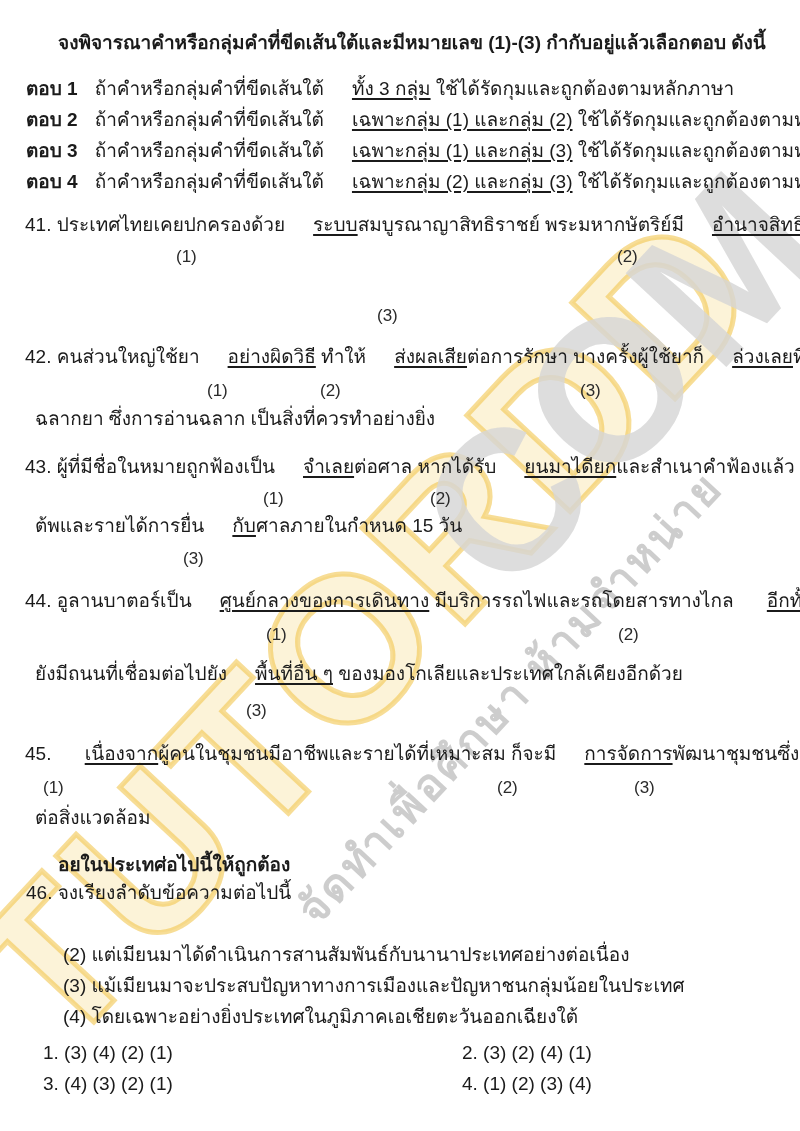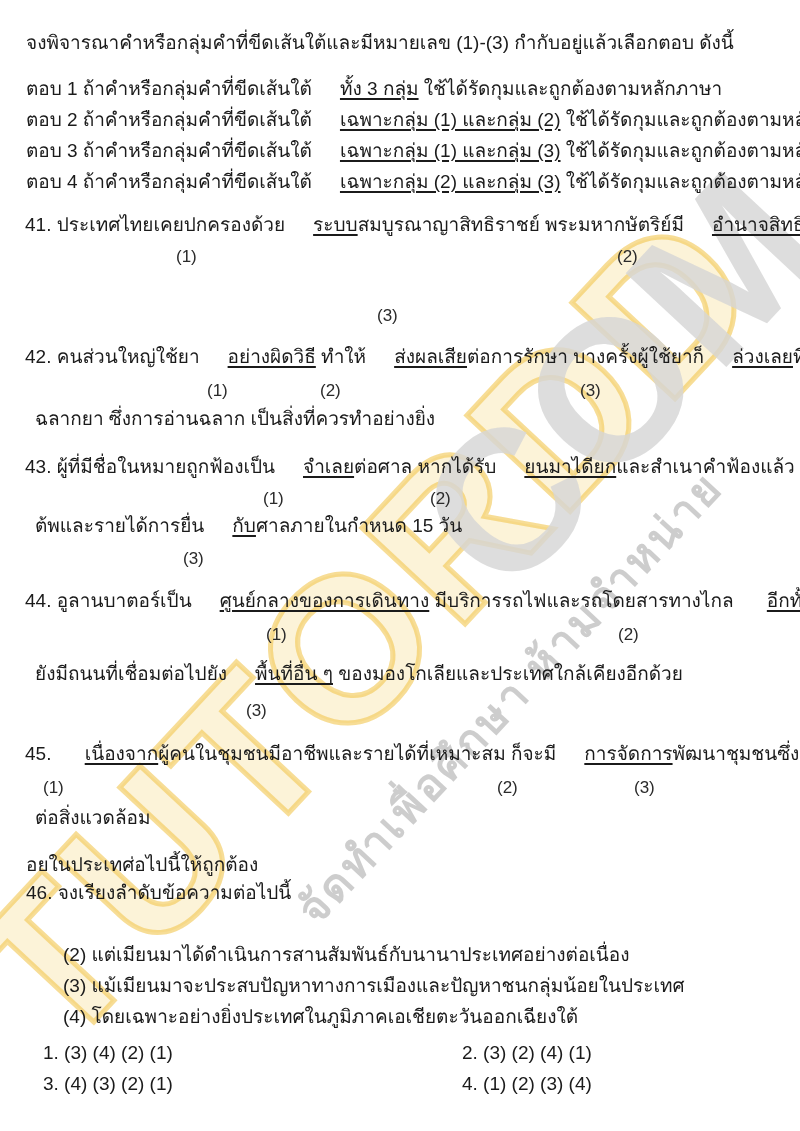--- a/index.html
+++ b/index.html
@@ -2,22 +2,22 @@
 <html><head>
 <meta charset="utf-8">
 <style>
   html,body{margin:0;padding:0;background:#ffffff;}
   .page{
     position:relative;width:800px;height:1131px;background:#ffffff;overflow:hidden;
     font-family:"Liberation Sans","DejaVu Sans",sans-serif;
     color:#1b1b1b;font-size:19px;
   }
   .row{position:absolute;white-space:nowrap;line-height:26px;z-index:2;}
-  .b{font-weight:400;}
-  .lbl{font-weight:400;margin-right:5px;}
+  .b{font-weight:700;margin-left:32px;}
+  .lbl{font-weight:700;margin-right:17px;}
   .u{text-decoration:underline;text-underline-offset:3px;text-decoration-thickness:1.5px;margin-left:28px;}
   .marker{position:absolute;font-size:17px;color:#2a2a2a;z-index:2;line-height:20px;}
   
   .wm{position:absolute;pointer-events:none;z-index:1;white-space:nowrap;text-align:center;}
   .wm-yellow{
     left:-150px;top:540px;width:1000px;line-height:205px;
     transform:rotate(-47deg);
     font-size:205px;font-weight:700;letter-spacing:6px;
     color:rgba(252,242,214,0.95);
     -webkit-text-stroke:5px rgba(242,198,80,0.6);

